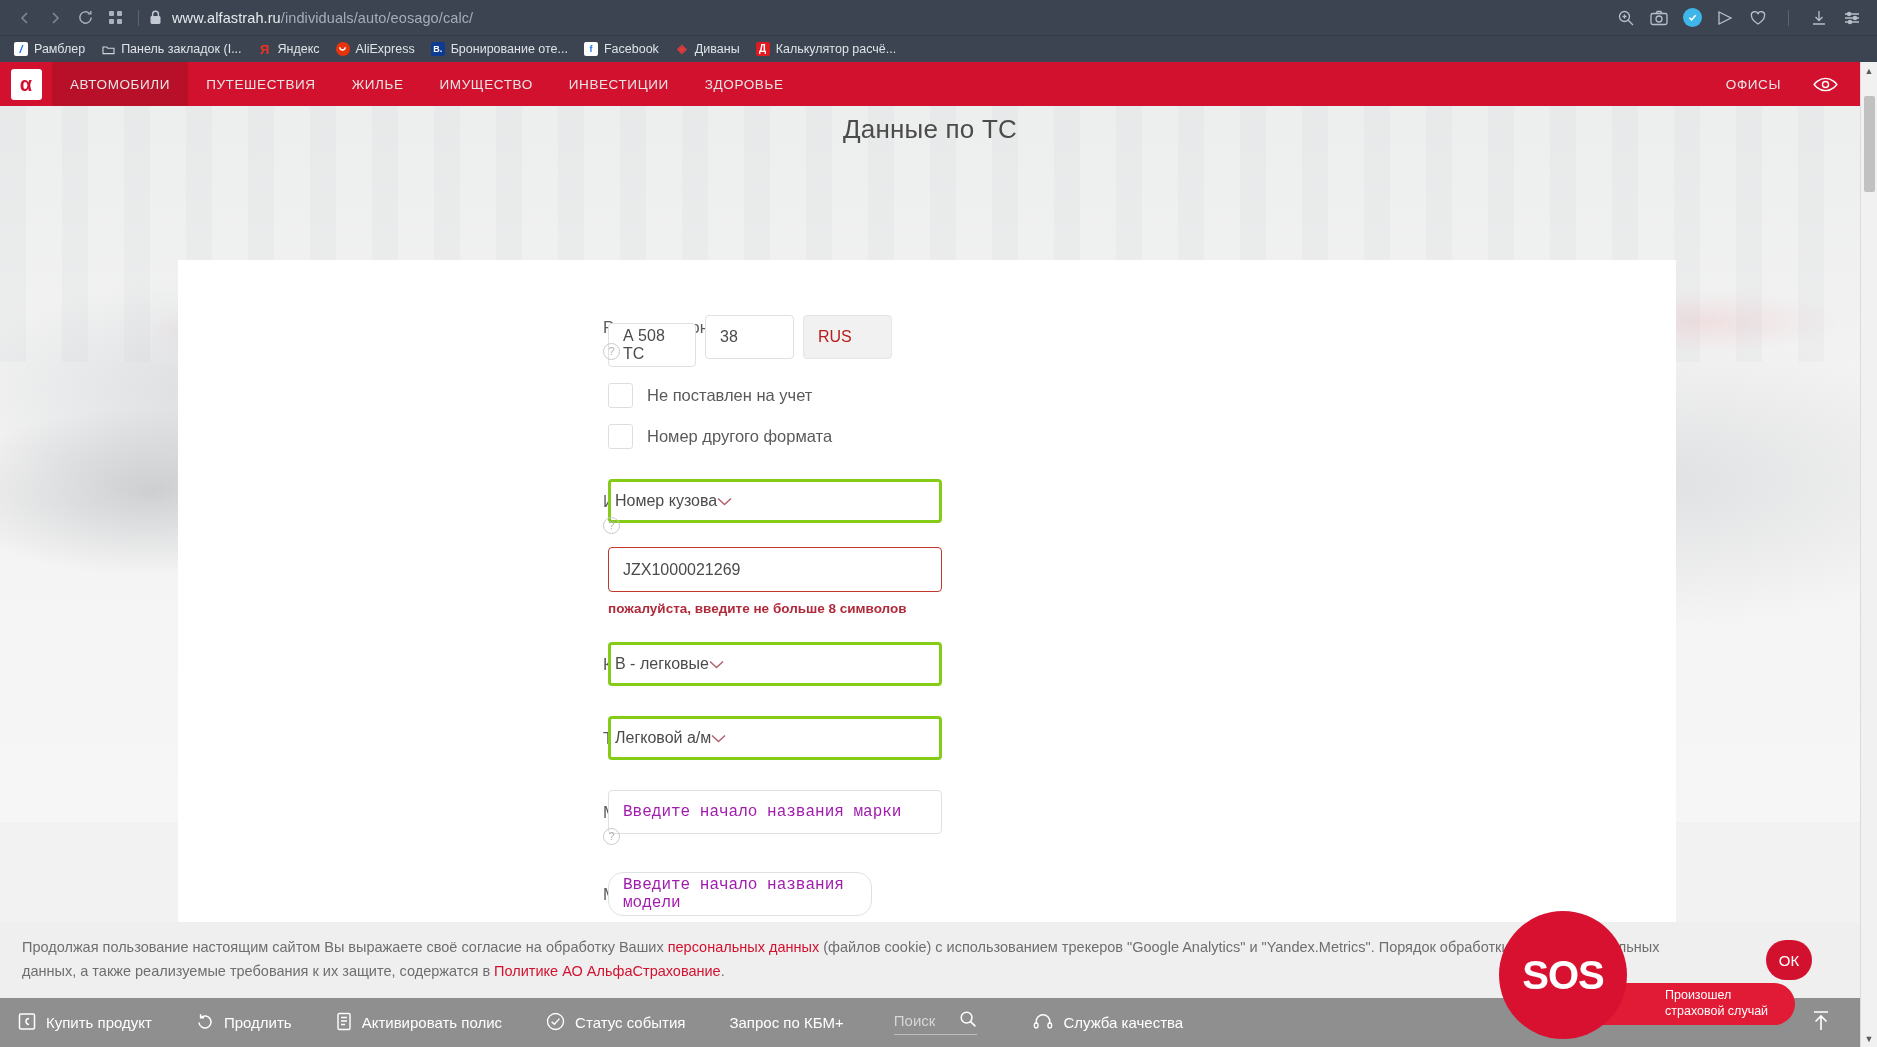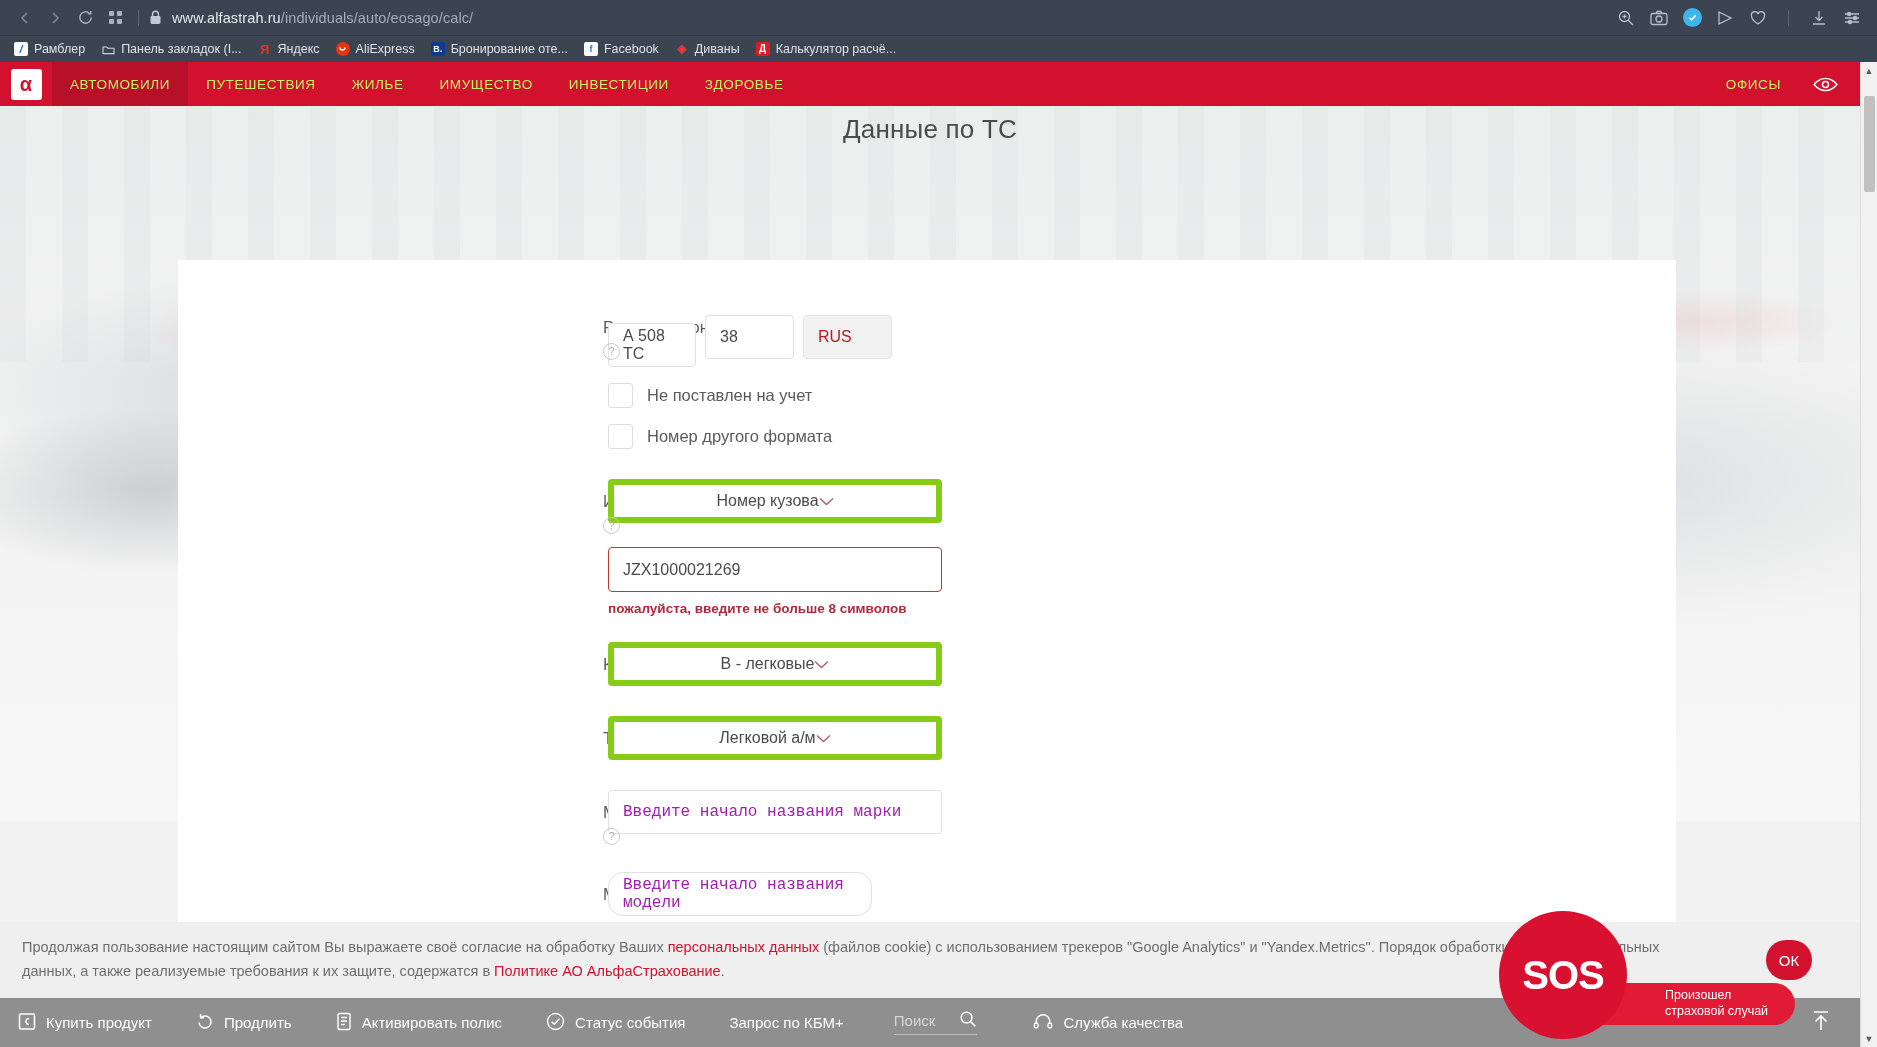--- a/index.html
+++ b/index.html
@@ -98,21 +98,21 @@
   .brand-logo {
     width: 52px; display: flex; align-items: center; justify-content: center;
   }
   .brand-sq {
     width: 31px; height: 31px; background: #fff; border-radius: 3px;
     display: flex; align-items: center; justify-content: center;
     color: #d2112f; font-size: 20px; font-weight: 700; line-height: 1;
   }
   .nav-item {
     display: flex; align-items: center; padding: 0 18px;
-    font-size: 13.5px; letter-spacing: .6px; color: #bef264; white-space: nowrap;
+    font-size: 13.5px; letter-spacing: .6px; color: #e5e5e5; white-space: nowrap;
   }
   .nav-item.active { background: #b9102a; }
   .nav-right { margin-left: auto; display: flex; align-items: stretch; }
   .nav-eye { display: flex; align-items: center; padding: 0 22px 0 14px; color: #fff; }
 
   
   .page-title {
     position: absolute; top: 52px; left: 0; width: 1860px;
     text-align: center; font-size: 26px; color: #4b4b4b; font-weight: 400;
     letter-spacing: .2px; z-index: 3;
@@ -136,22 +136,22 @@
   .f-ctl { flex: 1 1 auto; }
 
   .inp {
     height: 44px; border: 1px solid #dfe0e2; border-radius: 4px; background: #fff;
     display: flex; align-items: center; padding: 0 14px; font-size: 16px; color: #4b4b4b;
   }
   .inp.disabled { background: #f1f1f1; border-color: #e5e5e5; color: #b91c1c; }
   .inp.placeholder { color: #a21caf; font-family: Liberation Mono, monospace; }
   .inp.error { border: 1px solid #c0392b; height: 45px; }
   .sel {
-    height: 44px; border: 6px solid #84cc16; border-radius: 4px; background: #fff;
-    display: flex; align-items: center; justify-content: center;
+    height: 44px; border: 3px solid #84cc16; border-radius: 4px; background: #fff;
+    display: flex; align-items: center; justify-content: flex-start;
     padding: 0 4px; font-size: 16px; color: #4b4b4b; width: 334px;
   }
   .sel .chev { color: #b3606f; }
   .plate-group { display: flex; gap: 9px; }
   .plate-1 { width: 88px; margin-top: 8px; }
   .plate-2 { width: 89px; }
   .plate-3 { width: 89px; }
   .chk-row { display: flex; align-items: center; gap: 14px; margin-top: 16px; }
   .chk-box {
     width: 25px; height: 25px; border: 1px solid #dedede; border-radius: 3px; background: #fff;

